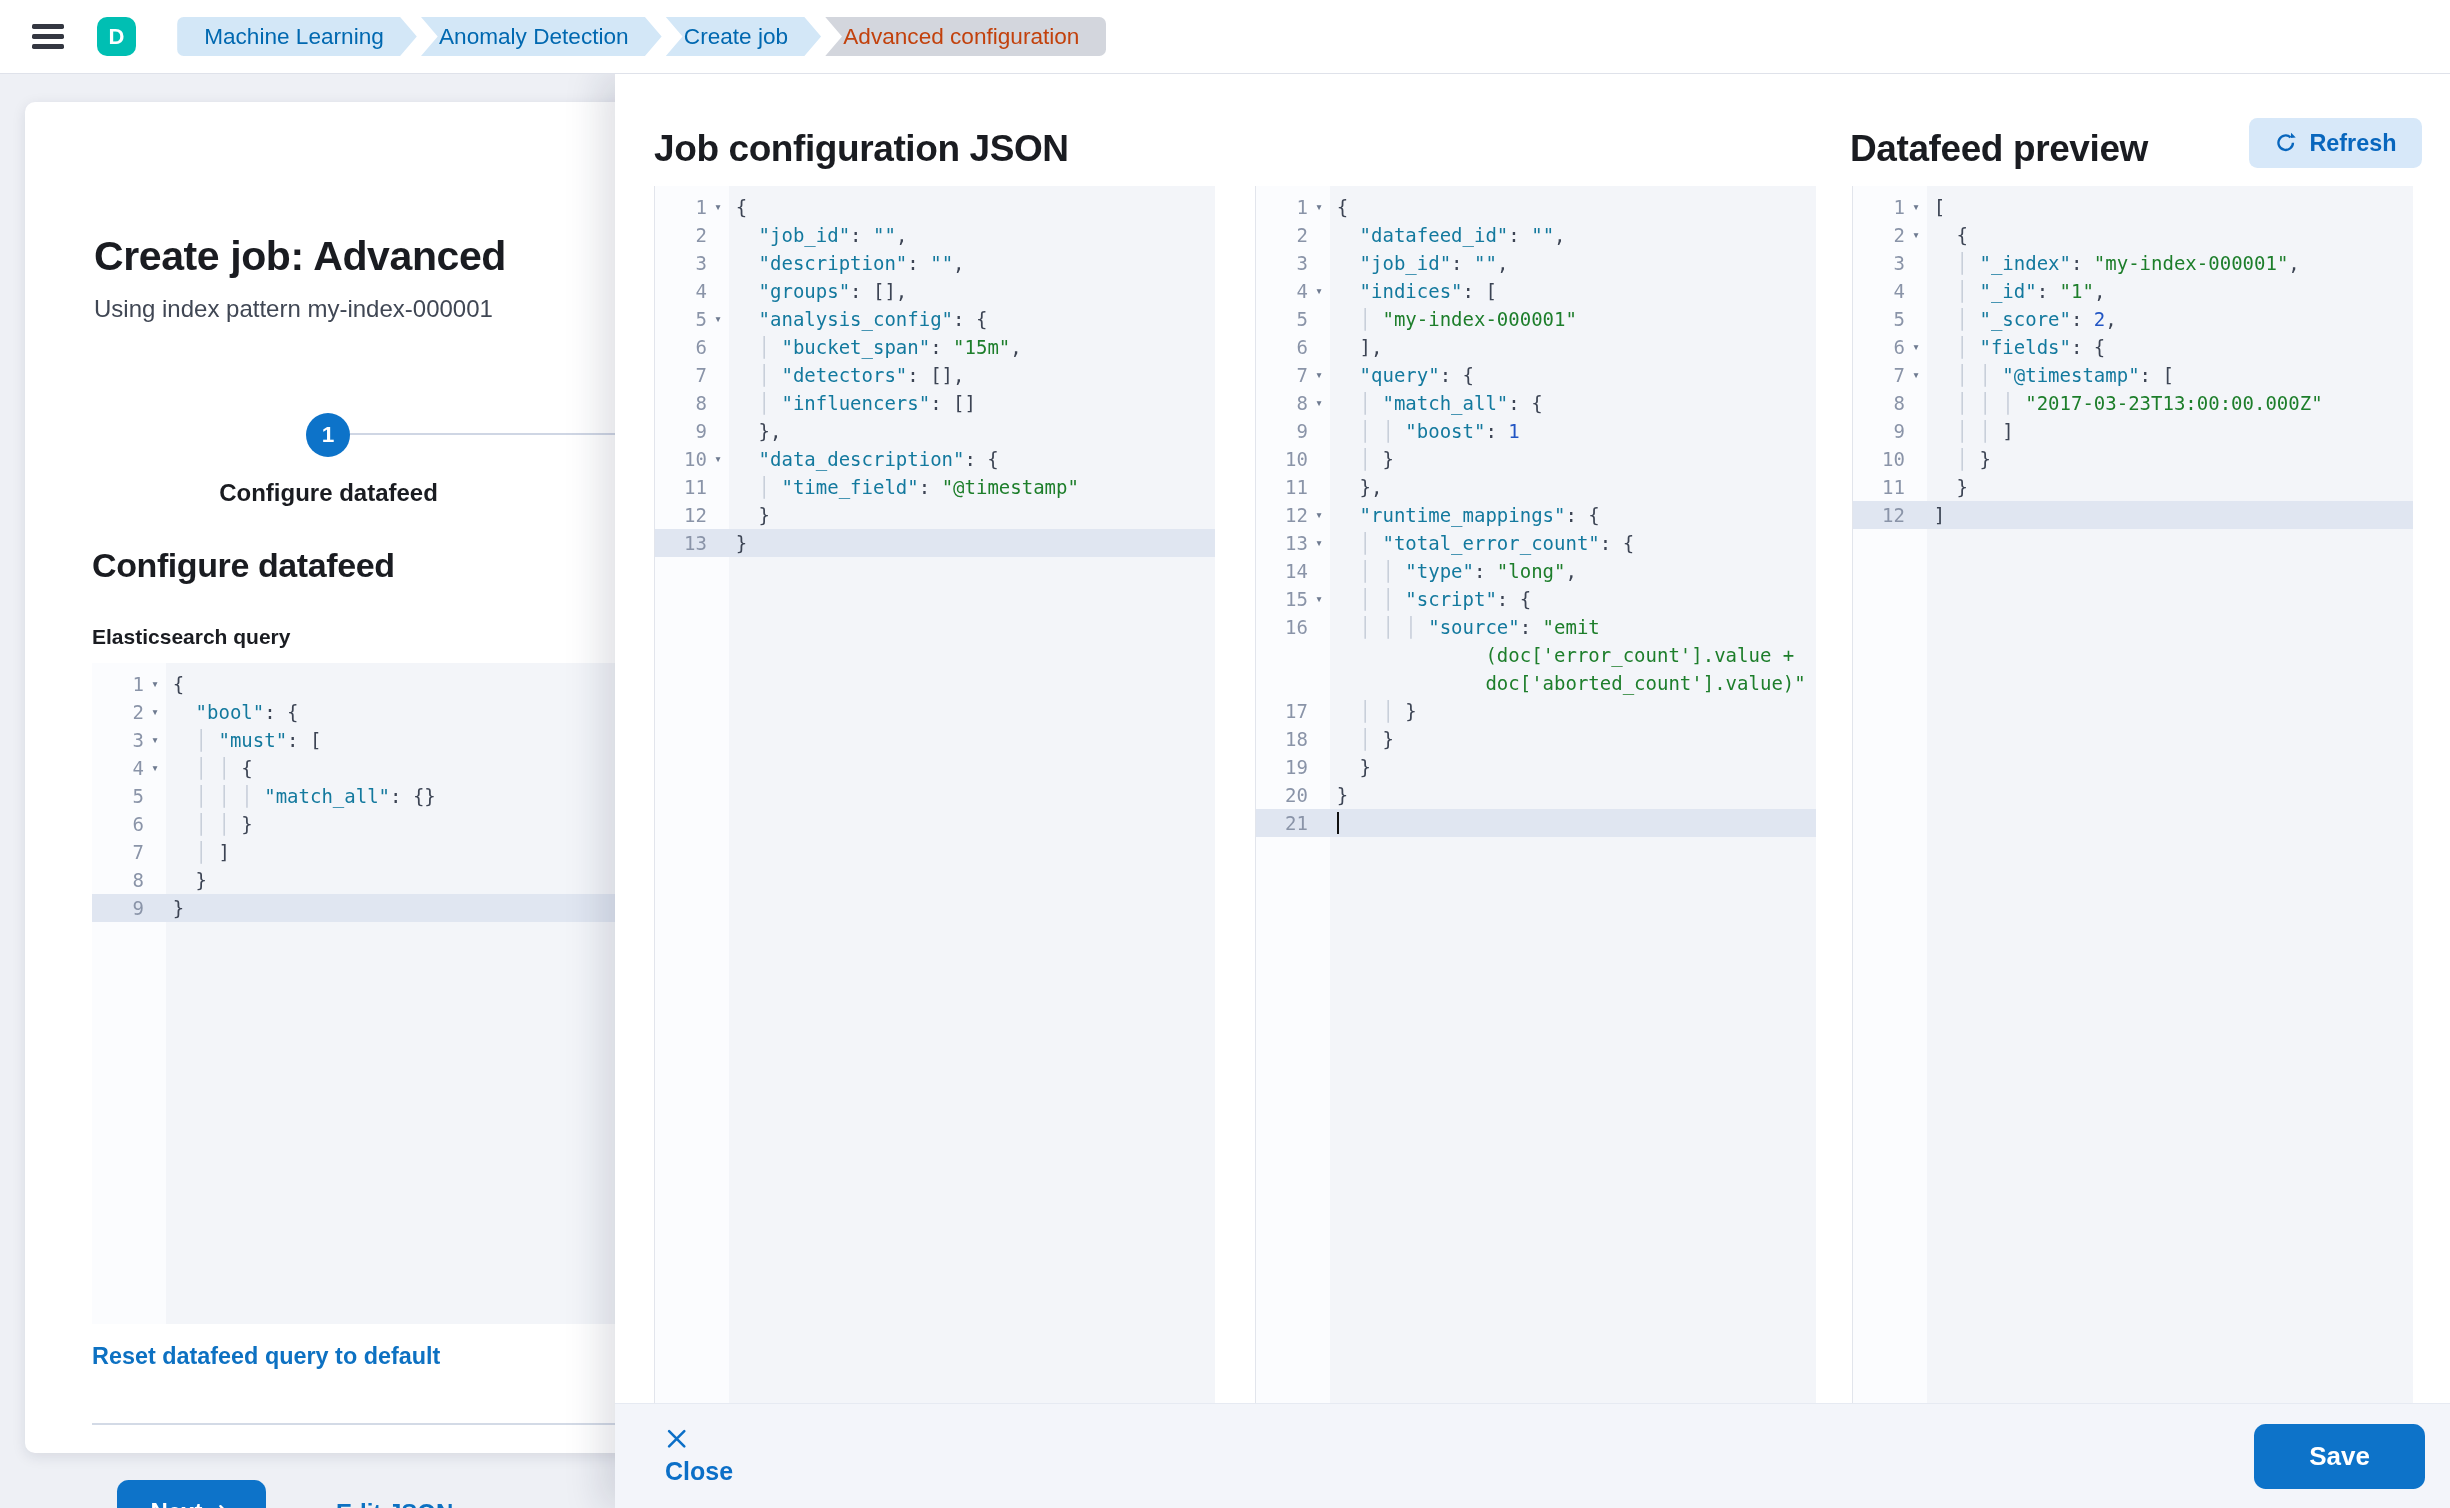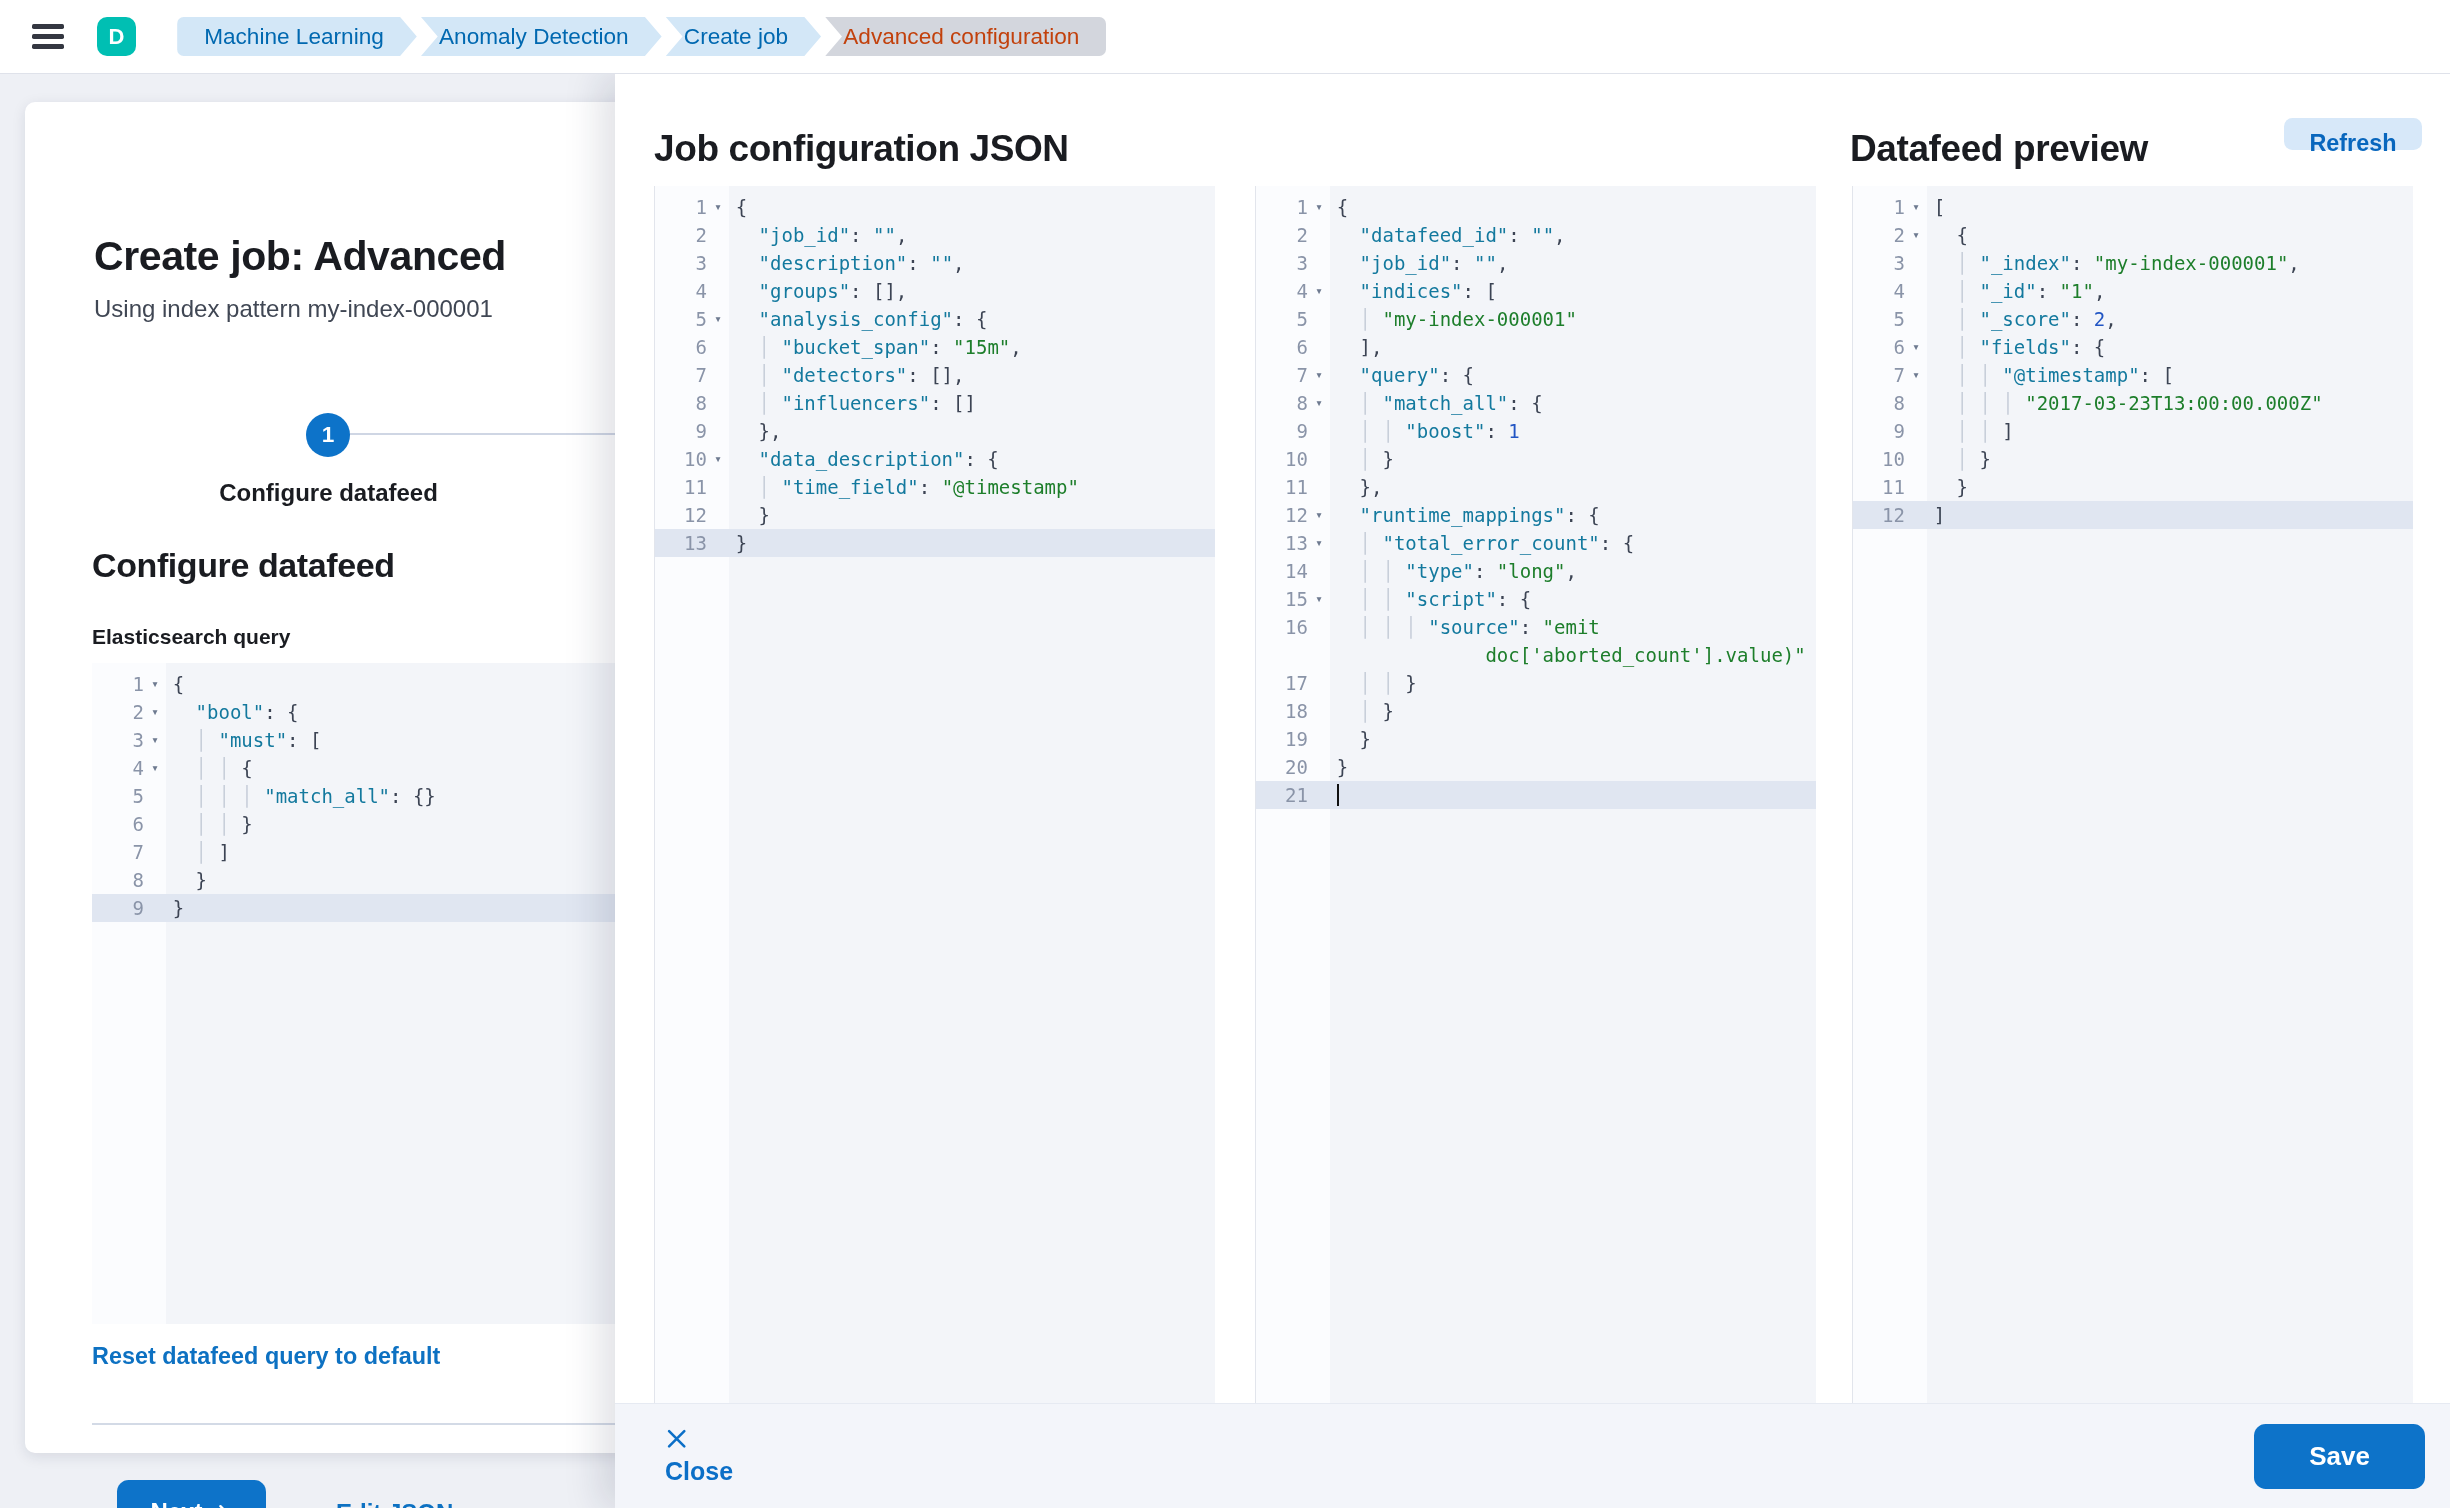--- a/index.html
+++ b/index.html
@@ -39,23 +39,23 @@
   .next-btn { position:absolute; left:92px; top:1378px; width:149px; height:64px; border:none; border-radius:11.7px;
               color:#fff; font-size:24px; font-weight:700; font-family:inherit; cursor:pointer;
               display:flex; align-items:center; justify-content:center; gap:11.7px; }
   .editjson-link { position:absolute; left:311px; top:1397px; font-size:24px; font-weight:600; color:#0d71c2; cursor:pointer; }
 
   
   .flyout { position:absolute; left:615px; top:74px; width:1835px; height:1435px; background:#fff;
             box-shadow:-15px 0 35px rgba(20,30,60,.13); z-index:20; }
   .panel-h { position:absolute; top:54px; font-size:37px; font-weight:700; letter-spacing:-0.4px; }
   .ph-job { left:39px; } .ph-df { left:640px; } .ph-prev { left:1235px; }
-  .refresh-btn { position:absolute; right:28.5px; top:44px; height:32px; padding:0 25px; border:none; border-radius:8.4px;
+  .refresh-btn { position:absolute; right:28.5px; top:44px; height:50px; padding:0 25px; border:none; border-radius:8.4px;
                  background:#d7e8f9; color:#0866bd; font-size:23.4px; font-weight:600; font-family:inherit; cursor:pointer;
-                 display:flex; align-items:center; gap:11.7px;flex-direction:column; }
+                 display:flex; align-items:center; gap:11.7px; }
 
   
   .editor { position:absolute; top:112px; width:561px; height:1217px; background:#f3f5f9;
             border-left:1.7px solid #e2e5ec; overflow:hidden;
             font-family:"DejaVu Sans Mono",monospace; font-size:19px; line-height:28px; }
   .ed-es   { position:absolute; left:67px; top:561px; width:551px; height:661px; background:#f3f5f9;
              overflow:hidden; font-family:"DejaVu Sans Mono",monospace; font-size:19px; line-height:28px; }
   .ed-job  { left:39px; } .ed-df { left:640px; } .ed-prev { left:1237px; }
   .gutterbg { position:absolute; left:0; top:0; width:74px; height:100%; background:#fbfcfe; }
   .rows { position:relative; z-index:1; padding-top:6.7px; }
@@ -405,20 +405,27 @@
             <span class="num">16</span>
             <span class="fold"></span>
           </div>
           <div class="code"><span class="tg">  │ │ │ </span><span class="tk">"source"</span><span class="tp">: </span><span class="ts">"emit</span></div>
         </div>
         <div class="crow">
           <div class="gut">
             <span class="num"></span>
             <span class="fold"></span>
           </div>
+          <div class="code"><span class="tg">             </span><span class="ts">(doc['error_count'].value +</span></div>
+        </div>
+        <div class="crow">
+          <div class="gut">
+            <span class="num"></span>
+            <span class="fold"></span>
+          </div>
           <div class="code"><span class="tg">             </span><span class="ts">doc['aborted_count'].value)"</span></div>
         </div>
         <div class="crow">
           <div class="gut">
             <span class="num">17</span>
             <span class="fold"></span>
           </div>
           <div class="code"><span class="tg">  │ │ </span><span class="tp">}</span></div>
         </div>
         <div class="crow">

